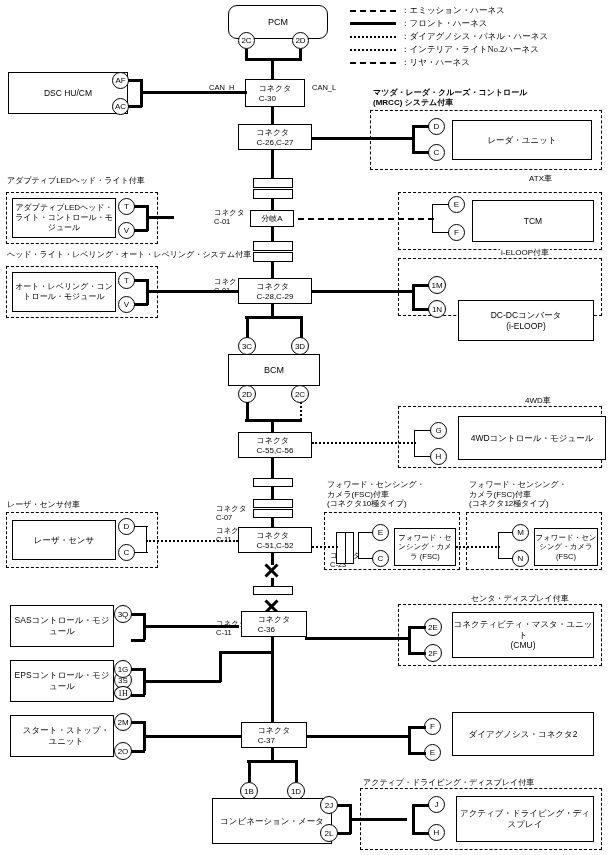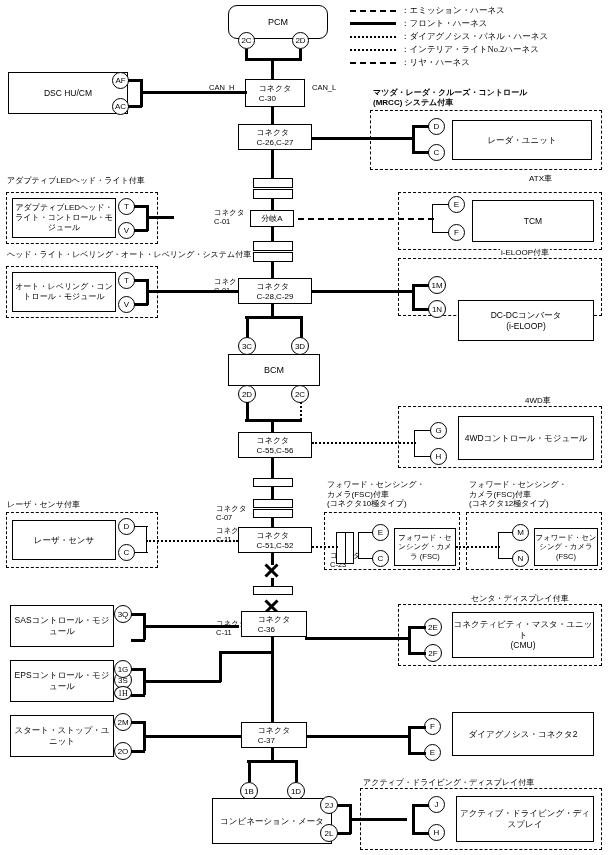--- a/index.html
+++ b/index.html
@@ -189,21 +189,21 @@
   <div class="bcm" style="left:228px;top:354px;width:92px;height:32px;">BCM</div>
   <div class="circ" style="left:238px;top:385px;width:18px;height:18px;">2D</div>
   <div class="circ" style="left:291px;top:385px;width:18px;height:18px;">2C</div>
   <div class="line thickv" style="left:246px;top:402px;height:18px;"></div>
   <div class="dotv" style="left:300px;top:402px;height:18px;"></div>
   <div class="line thick" style="left:245px;top:419px;width:57px;"></div>
   <div class="line thickv" style="left:271px;top:419px;height:14px;"></div>
 
   <div class="dashbox" style="left:398px;top:406px;width:204px;height:62px;"></div>
   <div class="lbl" style="left:524px;top:396px;">4WD車</div>
-  <div class="box" style="left:458px;top:416px;width:136px;height:44px;">4WDコントロール・モジュール</div>
+  <div class="box" style="left:458px;top:416px;width:148px;height:44px;">4WDコントロール・モジュール</div>
   <div class="circ" style="left:430px;top:422px;width:17px;height:17px;">G</div>
   <div class="circ" style="left:430px;top:448px;width:17px;height:17px;">H</div>
   <div class="line thin" style="left:414px;top:430px;width:17px;"></div>
   <div class="line thin" style="left:414px;top:456px;width:17px;"></div>
   <div class="line thinv" style="left:414px;top:430px;height:27px;"></div>
   <div class="dot" style="left:312px;top:442px;width:104px;"></div>
 
   <div class="conn" style="left:238px;top:432px;width:74px;height:26px;">
     <div style="position:absolute;left:0;top:0;right:0;bottom:0;display:flex;align-items:center;justify-content:center;font-size:8px;white-space:pre-line;">コネクタ
 C-55,C-56</div>
@@ -304,21 +304,21 @@
   <div class="line thick" style="left:143px;top:680px;width:78px;"></div>
   <div class="line thickv" style="left:219px;top:652px;height:30px;"></div>
   <div class="line thick" style="left:219px;top:651px;width:52px;"></div>
 
   <div class="conn" style="left:241px;top:611px;width:66px;height:26px;">
     <div style="position:absolute;left:0;top:0;right:0;bottom:0;display:flex;align-items:center;justify-content:center;font-size:8px;white-space:pre-line;">コネクタ
 C-36</div>
   </div>
   <div class="line thickv" style="left:271px;top:636px;height:88px;"></div>
 
-  <div class="box" style="left:10px;top:715px;width:104px;height:42px;">スタート・ストップ・ユニット</div>
+  <div class="box" style="left:10px;top:715px;width:104px;height:42px;padding-left:8px;">スタート・ストップ・ユニット</div>
   <div class="circ" style="left:114px;top:713px;width:18px;height:18px;">2M</div>
   <div class="circ" style="left:114px;top:742px;width:18px;height:18px;">2O</div>
   <div class="line thick" style="left:131px;top:721px;width:14px;"></div>
   <div class="line thick" style="left:131px;top:750px;width:14px;"></div>
   <div class="line thickv" style="left:143px;top:721px;height:30px;"></div>
   <div class="line thick" style="left:143px;top:735px;width:98px;"></div>
 
   <div class="box" style="left:452px;top:712px;width:142px;height:44px;white-space:pre-line;">ダイアグノシス・コネクタ2</div>
   <div class="circ" style="left:424px;top:718px;width:17px;height:17px;">F</div>
   <div class="circ" style="left:424px;top:744px;width:17px;height:17px;">E</div>

